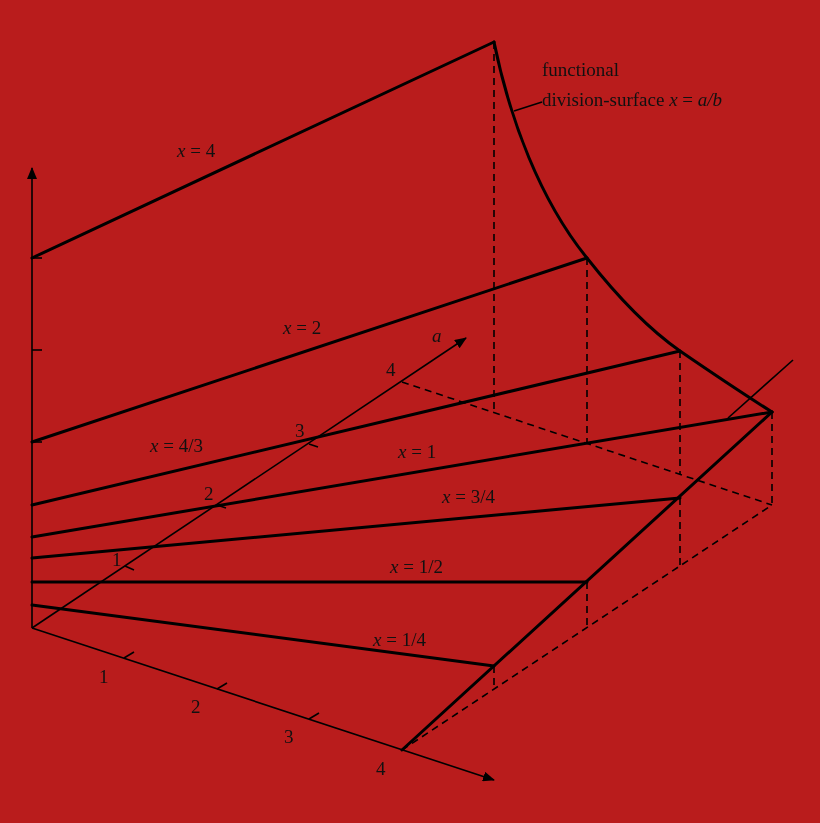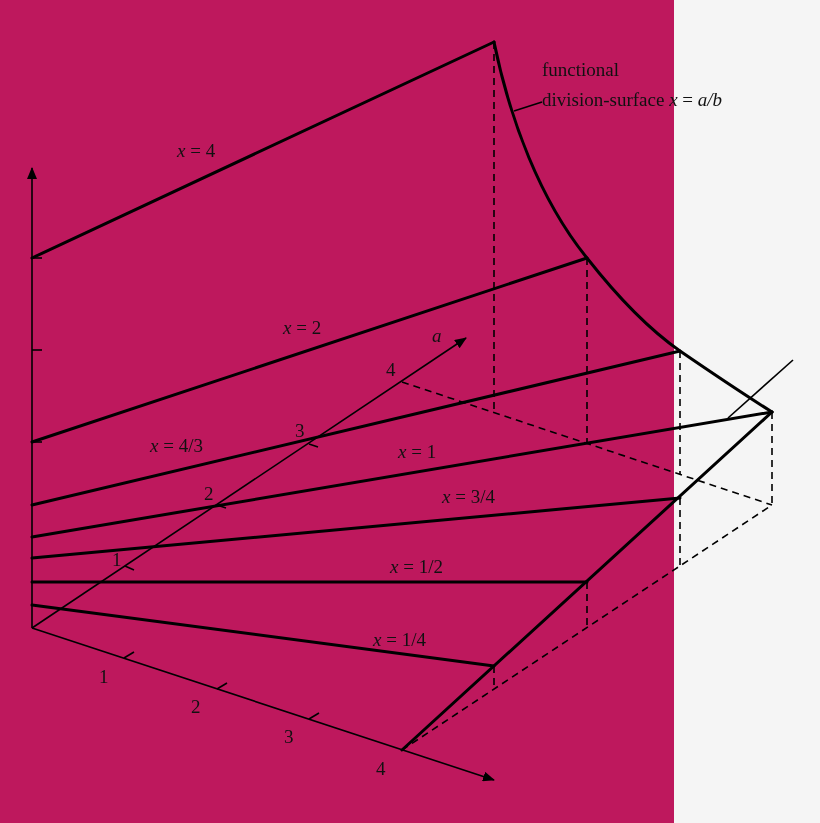--- a/index.html
+++ b/index.html
@@ -1,17 +1,17 @@
 <!DOCTYPE html>
 <html><head>
   <meta charset="utf-8">
   <style>
     html, body { margin: 0; padding: 0; background: #f5f5f5; }
     body { width: 820px; height: 823px; overflow: hidden; }
-    #stage { position: relative; width: 674px; height: 823px; background: #be185d; }
+    #stage { position: relative; width: 820px; height: 823px; background: #b91c1c; }
     svg { position: absolute; left: 0; top: 0; }
     .lbl { font-family: "Liberation Serif", "DejaVu Serif", serif; font-size: 19px; fill: #111; }
     .it { font-style: italic; }
     .thick { stroke: #000; stroke-width: 3; fill: none; stroke-linecap: round; }
     .thin { stroke: #000; stroke-width: 1.6; fill: none; }
     .dash { stroke: #000; stroke-width: 1.6; fill: none; stroke-dasharray: 7 5; }
   </style>
 </head>
 <body>
 

